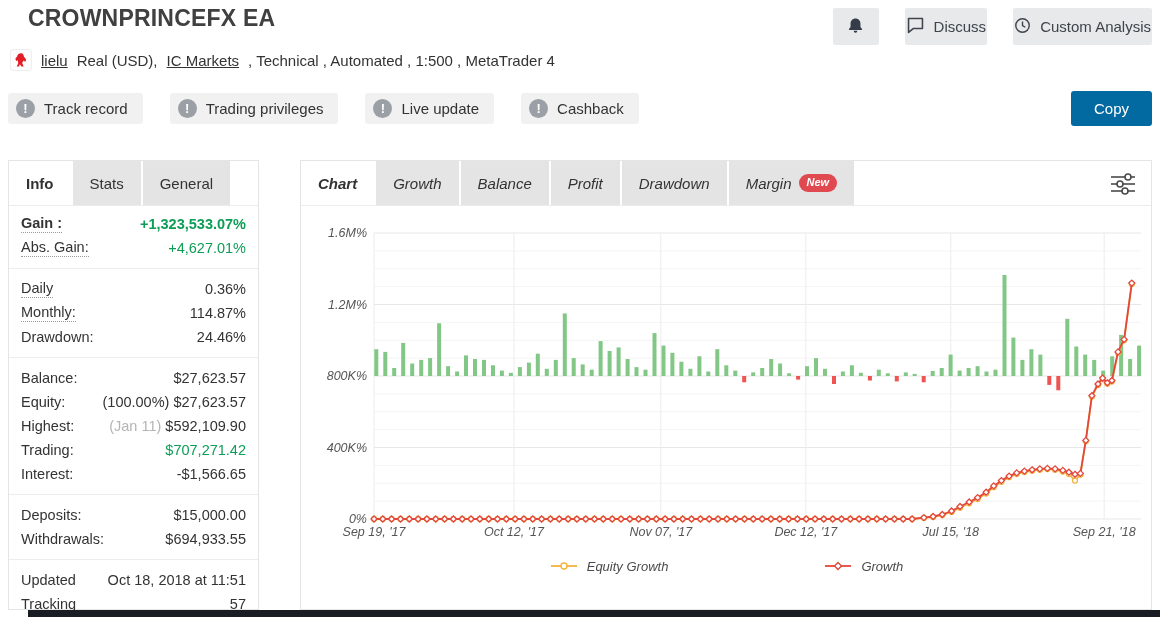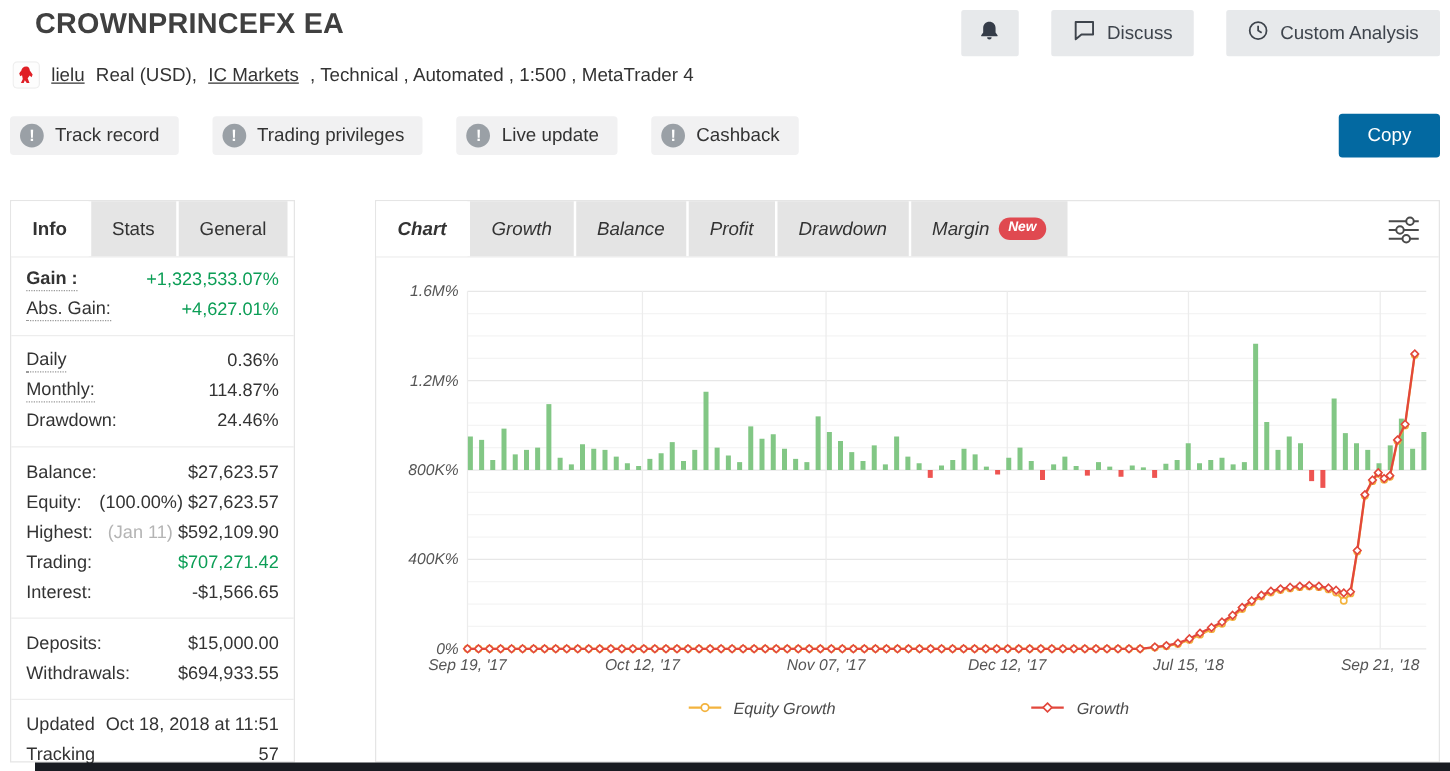--- a/index.html
+++ b/index.html
@@ -6,57 +6,57 @@
   body{
     width:1160px;height:617px;position:relative;overflow:hidden;
     background:#ffffff;color:#333;
     font-family:"Liberation Sans", sans-serif;
     -webkit-font-smoothing:antialiased;
   }
   
   .page-title{position:absolute;left:28px;top:5px;font-size:23px;font-weight:bold;color:#404040;letter-spacing:.2px;}
   .top-actions{position:absolute;right:8px;top:8px;display:flex;gap:26px;align-items:center;}
   .btn{background:#e7e9eb;border:none;height:37px;display:flex;align-items:center;gap:9px;
-       padding:0 17px;font-size:15px;color:#3e444c;border-radius:2px;cursor:pointer;
+       padding:0 1px;font-size:15px;color:#3e444c;border-radius:2px;cursor:pointer;
        font-family:"Liberation Sans",sans-serif;}
   .btn.icon-only{width:46px;justify-content:center;padding:0;}
   
   .account-line{position:absolute;left:10px;top:49px;display:flex;align-items:center;gap:9px;font-size:15px;color:#333;}
   .avatar{width:22px;height:22px;border-radius:4px;background:#fdfdfd;box-shadow:0 0 0 1px #eee inset;
           display:flex;align-items:center;justify-content:center;}
   .ulink{color:#333;text-decoration:underline;cursor:pointer;}
   
   .badges{position:absolute;left:8px;top:93px;display:flex;gap:27px;}
   .badge{background:#f1f1f2;height:31px;border-radius:3px;display:flex;align-items:center;gap:9px;
          padding:0 15px 0 8px;font-size:15px;color:#333;}
   .excl{width:19px;height:19px;border-radius:50%;background:#9aa0a6;color:#fff;font-weight:bold;
         font-size:13px;display:flex;align-items:center;justify-content:center;line-height:1;}
   .copy-btn{position:absolute;right:8px;top:91px;width:81px;height:35px;background:#0369a1;color:#fff;
             border:none;border-radius:3px;font-size:15px;cursor:pointer;font-family:"Liberation Sans",sans-serif;}
   
   .panel{position:absolute;border:1px solid #e5e5e5;background:#fff;box-sizing:border-box;}
-  #info-panel{left:8px;top:160px;width:228px;height:450px;}
+  #info-panel{left:8px;top:160px;width:251px;height:450px;}
   #chart-panel{left:300px;top:160px;width:852px;height:450px;font-style:italic;}
   
   .tabs{display:flex;height:44px;border-bottom:1px solid #ececec;position:relative;}
   .tab{margin-right:2px;padding:0 17px;font-size:15px;color:#333;background:#e4e4e4;cursor:pointer;
        display:flex;align-items:center;gap:7px;}
   .tab.title{background:#fff;font-weight:bold;}
   .tab.active{background:#e5e5e5;}
   .pill-new{background:#e04950;color:#fff;font-size:11px;font-weight:bold;padding:2px 8px;border-radius:9px;line-height:1.2;}
   .sliders-btn{position:absolute;right:12px;top:9px;background:none;border:none;cursor:pointer;padding:2px;}
   
   #info-rows{padding-top:6px;}
   .irow{display:flex;justify-content:space-between;align-items:center;height:24px;padding:0 12px;font-size:14.5px;}
   .irow .lbl{color:#333;}
   .irow .lbl.dotted{border-bottom:1px dotted #9a9a9a;padding-bottom:1px;}
   .irow .lbl.bold{font-weight:bold;}
   .irow .val{text-align:right;color:#333;}
   .irow .val.green{color:#0c9e56;}
-  .irow .val.bold{font-weight:normal;}
+  .irow .val.bold{font-weight:bold;}
   .pre-muted{color:#b4b4b4;margin-top:24px;}
   .divider{border-top:1px solid #ededed;margin:8px 0;}
   
   #chart-area{position:absolute;left:0;top:44px;width:852px;height:345px;}
   .legend{position:absolute;left:0;right:0;top:398px;display:flex;justify-content:center;gap:155px;
           font-size:13px;color:#4a4a4a;}
   .legend-item{display:flex;align-items:center;gap:8px;cursor:pointer;}
   
   .bottom-bar{position:absolute;left:28px;right:0;bottom:0;height:7px;background:#191c22;}
 </style>

